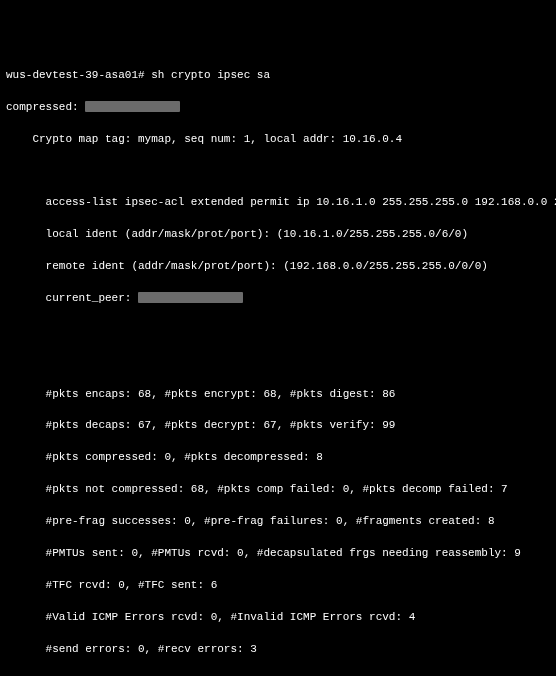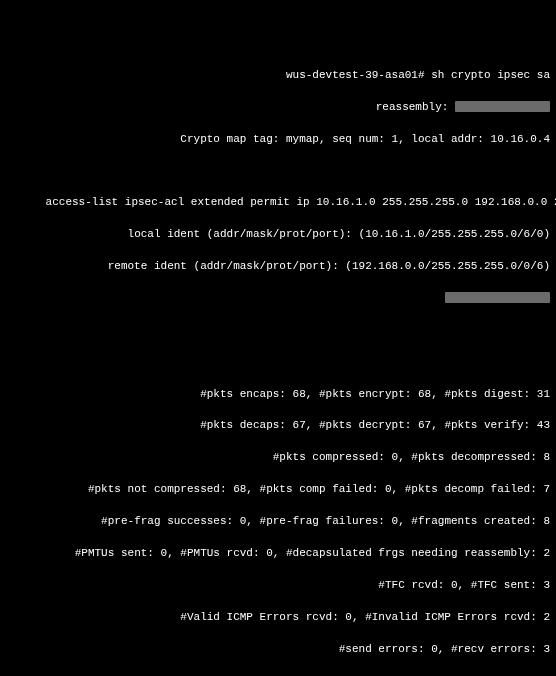--- a/index.html
+++ b/index.html
@@ -1,19 +1,18 @@
 <!DOCTYPE html>
 <html><head>
   <meta charset="utf-8">
   <style>
     * {
       margin: 0;
       padding: 0;
       box-sizing: border-box;
-      text-align: right;
     }
     body {
       background: #000;
       color: #fff;
       font-family: 'Courier New', Consolas, monospace;
       font-size: 11px;
       line-height: 1.45;
       width: 556px;
       height: 676px;
       padding: 4px 6px;
@@ -31,37 +30,37 @@
     .r2 { width: 105px; }
     .line { display: block; }
     .prompt { color: #fff; }
   </style>
 </head>
 <body>
 
 
 
 <span class="line"><span class="prompt">wus-devtest-39-asa01#</span> <span>sh crypto ipsec sa</span></span>
-<span class="line"><span>reassembly:</span> <span class="redact r1"></span></span>
+<span class="line"><span>compressed:</span> <span class="redact r1"></span></span>
 <span class="line">    Crypto map tag: mymap, seq num: 1, local addr: 10.16.0.4</span>
 <span class="line"> </span>
 <span class="line">      access-list ipsec-acl extended permit ip 10.16.1.0 255.255.255.0 192.168.0.0 255.255.255.0</span>
 <span class="line">      local ident (addr/mask/prot/port): (10.16.1.0/255.255.255.0/6/0)</span>
-<span class="line">      remote ident (addr/mask/prot/port): (192.168.0.0/255.255.255.0/0/6)</span>
-<span class="line"> <span class="redact r2"></span></span>
+<span class="line">      remote ident (addr/mask/prot/port): (192.168.0.0/255.255.255.0/0/0)</span>
+<span class="line"><span>      current_peer:</span> <span class="redact r2"></span></span>
 <span class="line"> </span>
 <span class="line"> </span>
-<span class="line">      #pkts encaps: 68, #pkts encrypt: 68, #pkts digest: 31</span>
-<span class="line">      #pkts decaps: 67, #pkts decrypt: 67, #pkts verify: 43</span>
+<span class="line">      #pkts encaps: 68, #pkts encrypt: 68, #pkts digest: 86</span>
+<span class="line">      #pkts decaps: 67, #pkts decrypt: 67, #pkts verify: 99</span>
 <span class="line">      #pkts compressed: 0, #pkts decompressed: 8</span>
 <span class="line">      #pkts not compressed: 68, #pkts comp failed: 0, #pkts decomp failed: 7</span>
 <span class="line">      #pre-frag successes: 0, #pre-frag failures: 0, #fragments created: 8</span>
-<span class="line">      #PMTUs sent: 0, #PMTUs rcvd: 0, #decapsulated frgs needing reassembly: 2</span>
-<span class="line">      #TFC rcvd: 0, #TFC sent: 3</span>
-<span class="line">      #Valid ICMP Errors rcvd: 0, #Invalid ICMP Errors rcvd: 2</span>
+<span class="line">      #PMTUs sent: 0, #PMTUs rcvd: 0, #decapsulated frgs needing reassembly: 9</span>
+<span class="line">      #TFC rcvd: 0, #TFC sent: 6</span>
+<span class="line">      #Valid ICMP Errors rcvd: 0, #Invalid ICMP Errors rcvd: 4</span>
 <span class="line">      #send errors: 0, #recv errors: 3</span>
 <span class="line"> </span>
 
 
 
 
 
 
 
 

